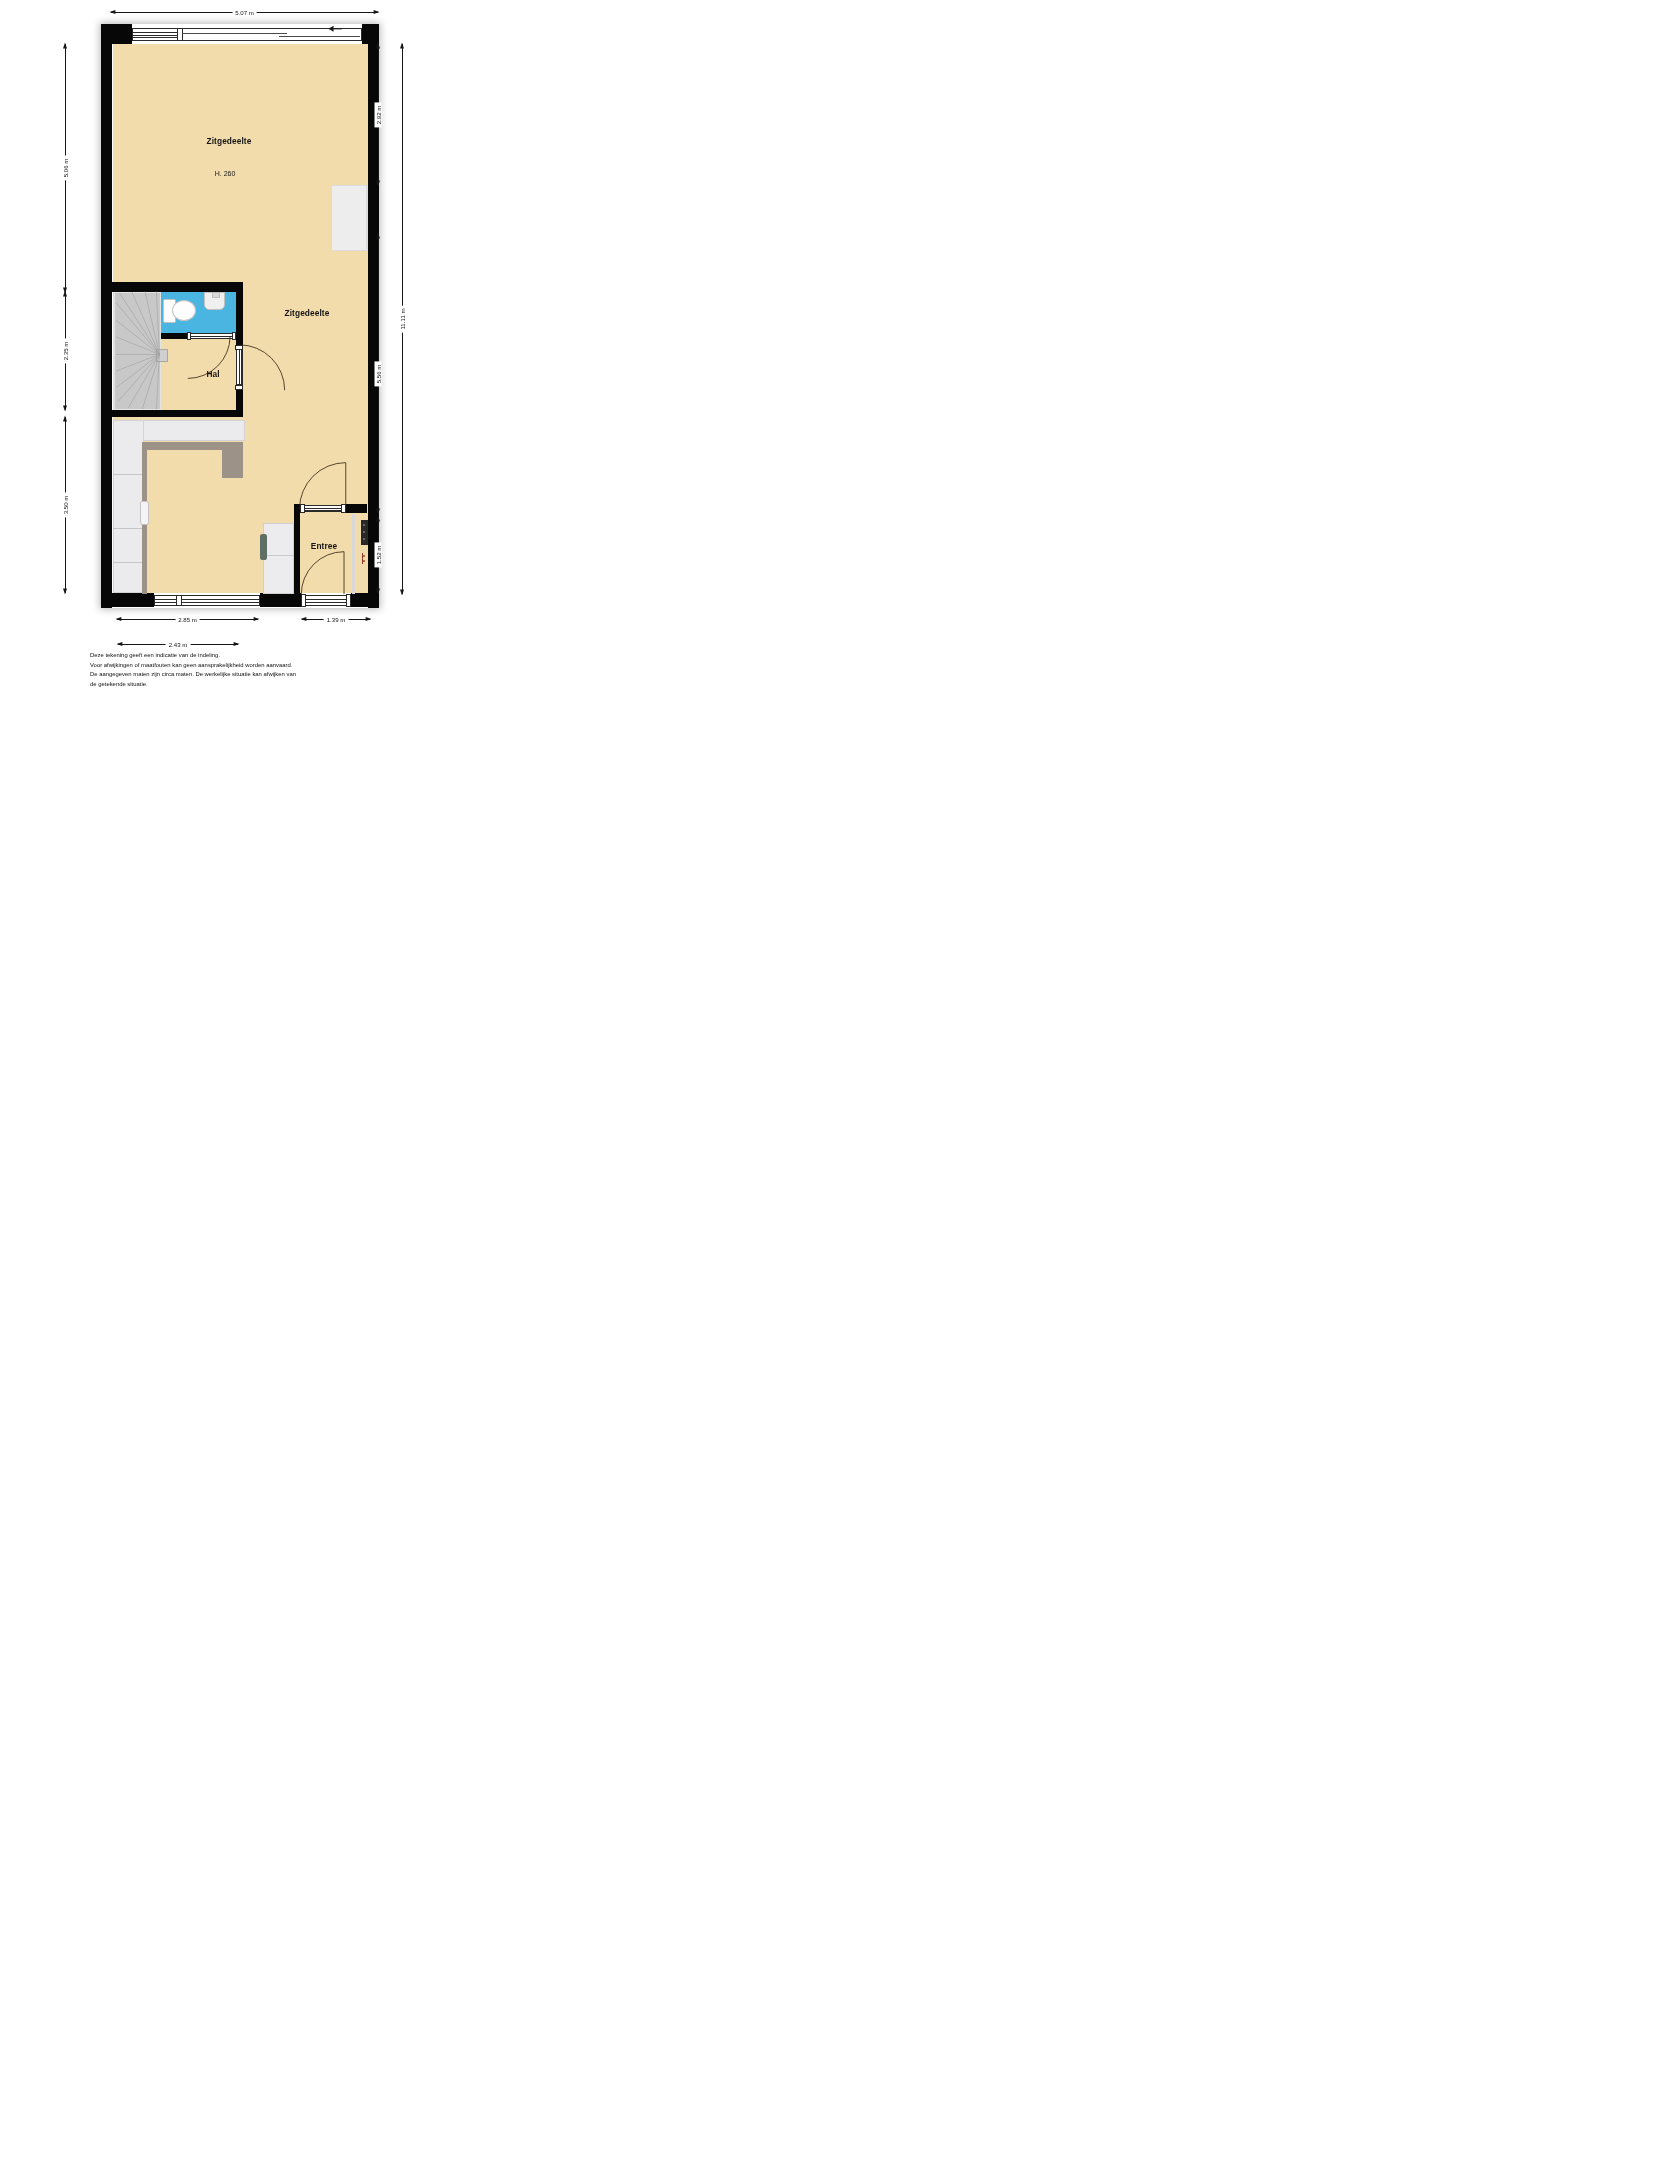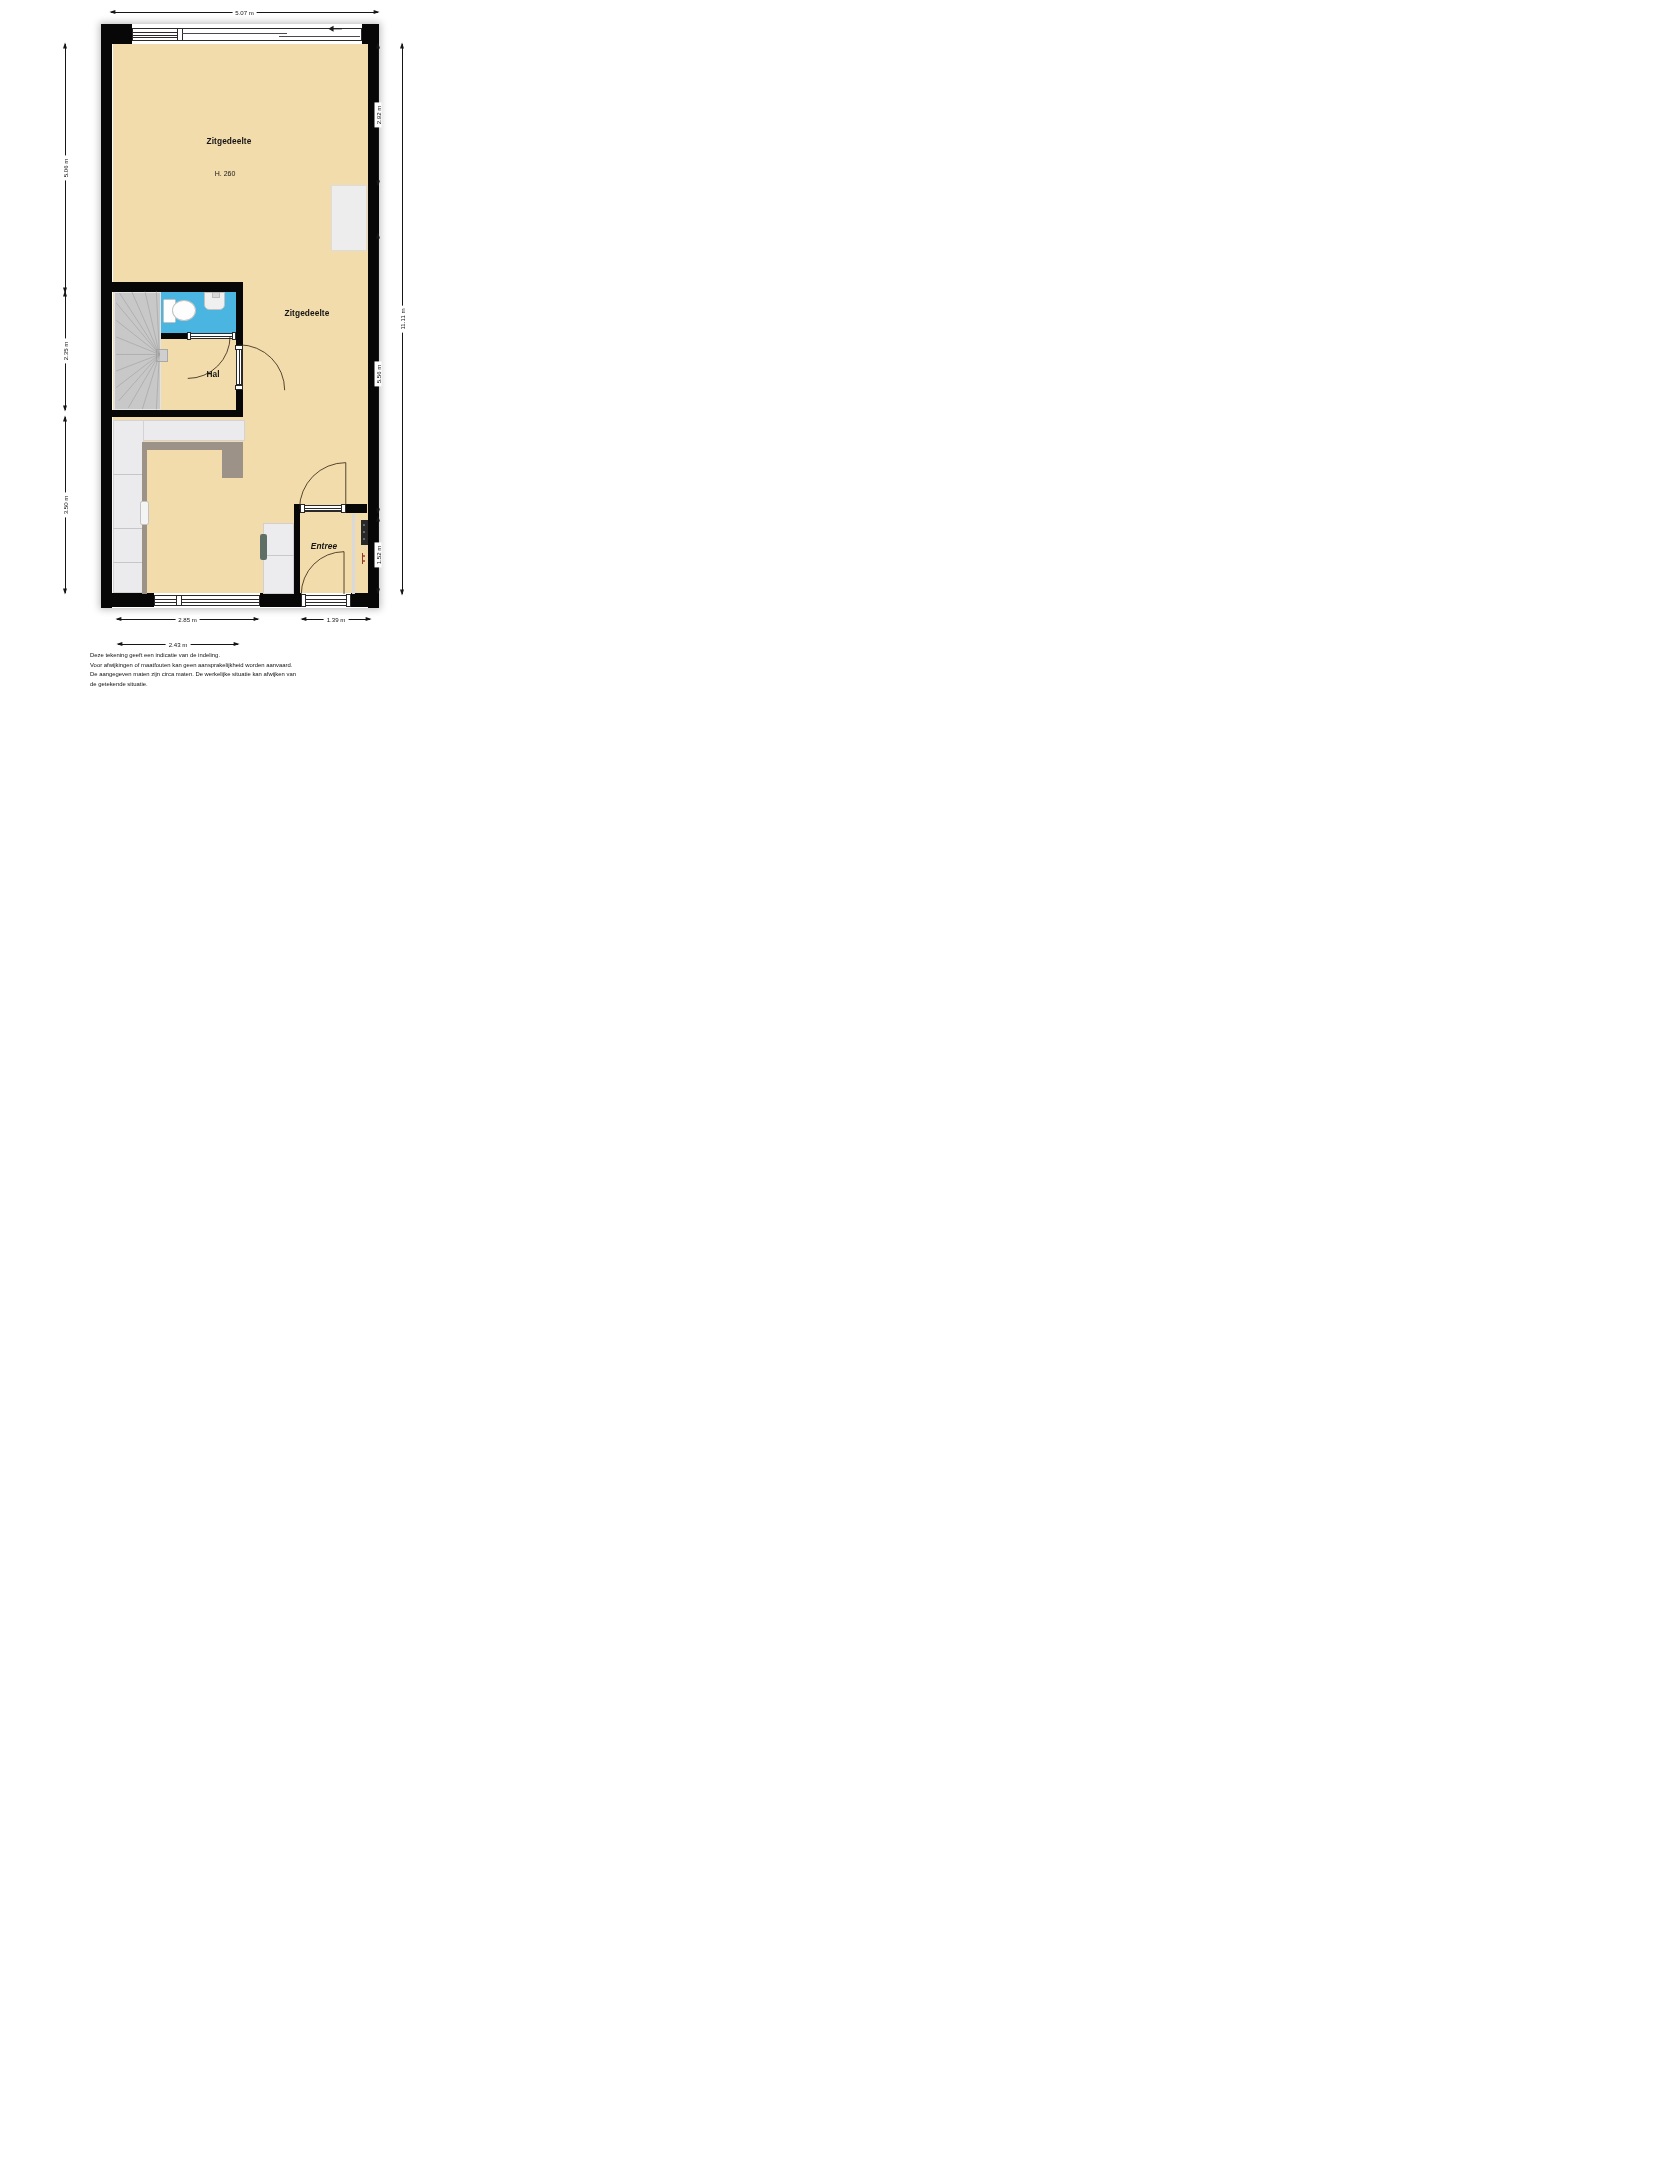--- a/index.html
+++ b/index.html
@@ -170,21 +170,21 @@
   <g stroke="#1a1a1a" stroke-width="2.5" fill="#1a1a1a">
     <line x1="783" y1="66" x2="758" y2="66"></line>
     <polygon points="752,66 764,59 764,73" stroke="none"></polygon>
   </g>
 </svg>
 
 <div class="room-label" style="left:229px;top:141px;">Zitgedeelte</div>
 <div class="sub-label" style="left:225px;top:173px;">H. 260</div>
 <div class="room-label" style="left:307px;top:313px;">Zitgedeelte</div>
 <div class="room-label" style="left:175px;top:374px;margin-left:38px;">Hal</div>
-<div class="room-label" style="left:324px;top:546px;font-style:italic;">Entree</div>
+<div class="room-label" style="left:324px;top:546px;">Entree</div>
 
 <div class="hdim" style="left:111px;top:11.8px;width:267px;">
   <span class="dim-label">5.07 m</span>
 </div>
 <div class="vdim" style="left:65px;top:44px;height:248px;">
   <span class="dim-label rot">5.06 m</span>
 </div>
 <div class="vdim" style="left:65px;top:292px;height:118px;">
   <span class="dim-label rot">2.35 m</span>
 </div>

